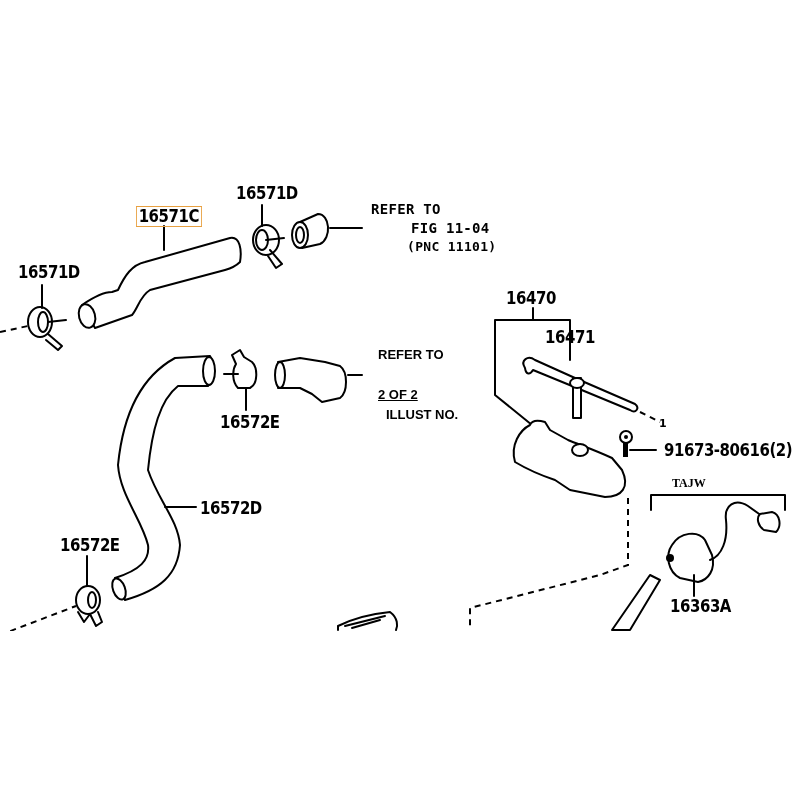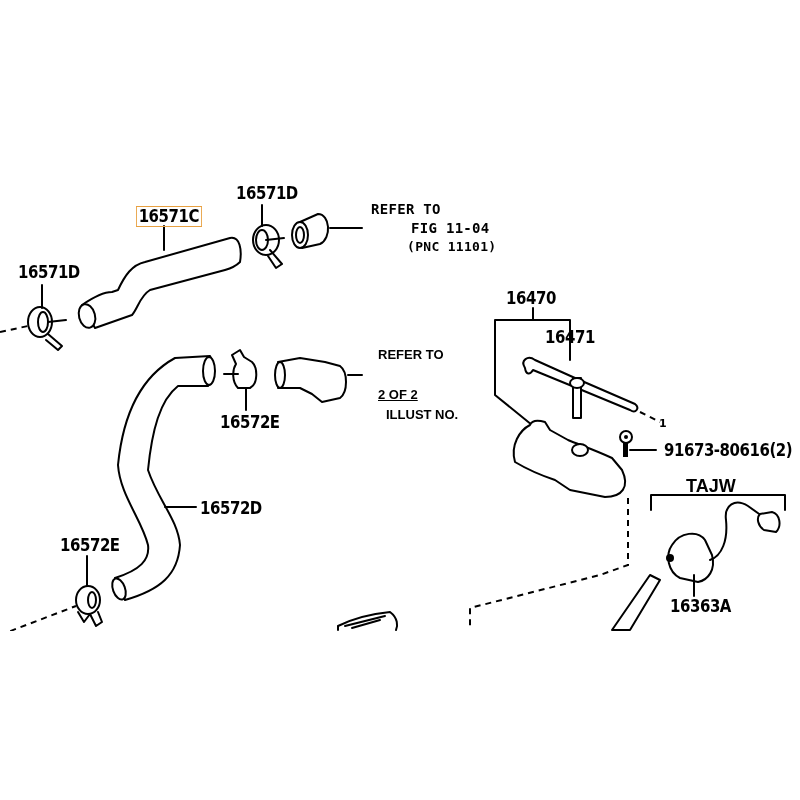--- a/index.html
+++ b/index.html
@@ -134,16 +134,16 @@
 <div class="lbl part" style="left:670px;top:598px;">16363A</div>
 
 <div class="lbl note" style="left:371px;top:202px;">REFER TO</div>
 <div class="lbl note" style="left:371px;top:221px;margin-left:40px;">FIG 11-04</div>
 <div class="lbl note" style="left:371px;top:240px;font-size:13px;margin-left:36px;">(PNC 11101)</div>
 
 <div class="lbl note2" style="left:378px;top:348px;">REFER TO</div>
 <div class="lbl note2" style="left:386px;top:368px;margin-top:40px;">ILLUST NO.</div>
 <div class="lbl note2" style="left:378px;top:388px;text-decoration:underline;">2 OF 2</div>
 
-<div class="lbl note2" style="left:686px;top:477px;font-size:18px;">TAJW</div>
+<div class="lbl note2" style="left:672px;top:477px;font-size:12px;font-family:Liberation Serif, serif;">TAJW</div>
 <div class="lbl" style="left:659px;top:418px;font-size:11px;font-family:'DejaVu Sans',sans-serif;">1</div>
 
 </div>
 
 </body></html>

